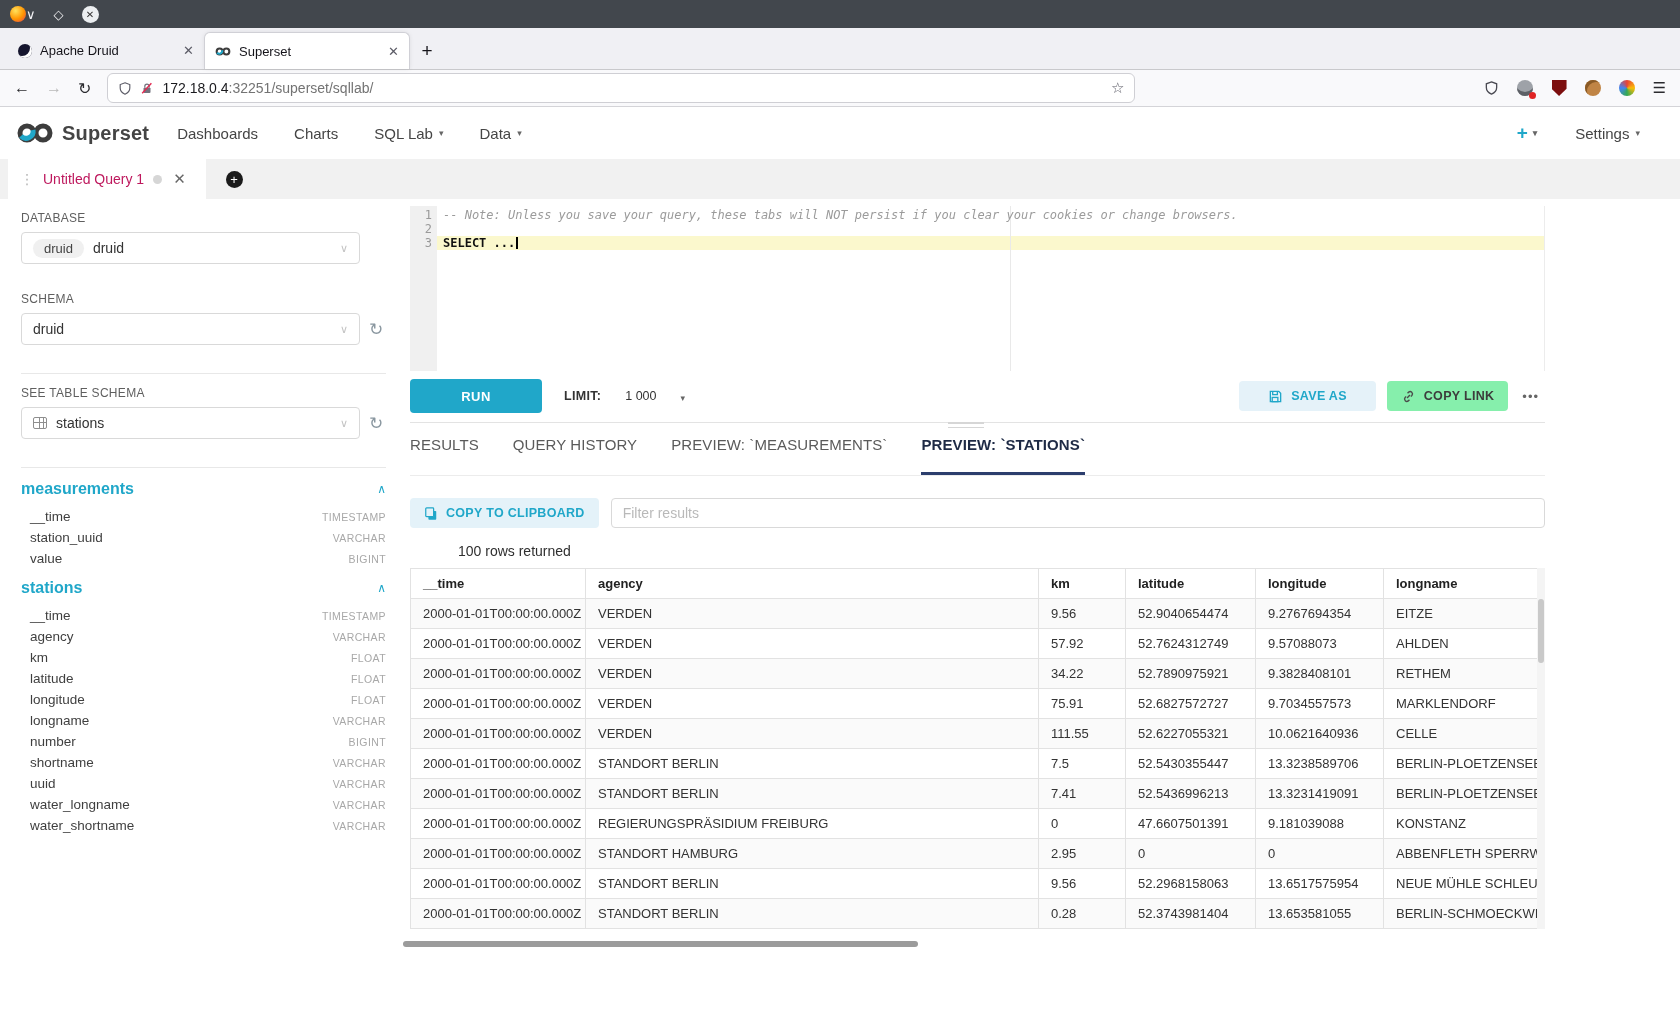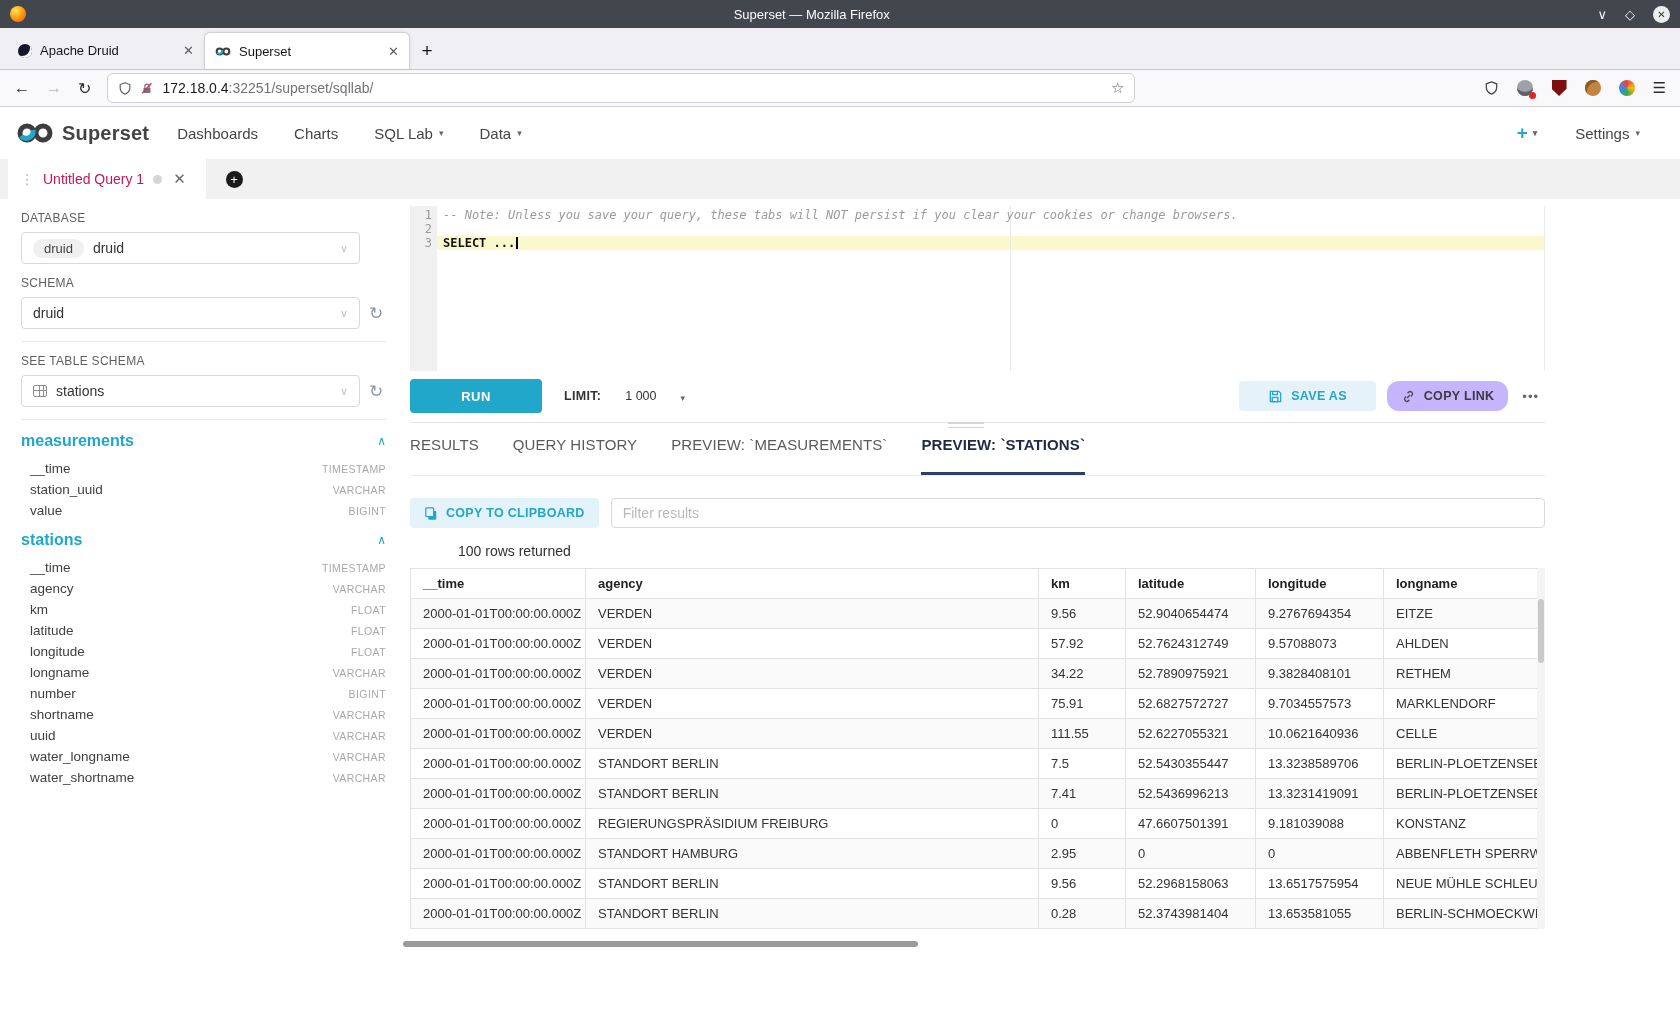--- a/index.html
+++ b/index.html
@@ -70,21 +70,21 @@
   .qtab-dot { width:9px; height:9px; border-radius:50%; background:#d6d6d6; }
   .qtab-close { color:#666; font-size:15px; margin-left:2px; }
   .qtab-addwrap { width:56px; display:flex; align-items:center; justify-content:center; }
   .qtab-add { width:17px; height:17px; border-radius:50%; background:#1b1b1b; color:#fff;
               display:flex; align-items:center; justify-content:center; font-size:13px; line-height:1; }
 
   
   .main { display:flex; height:812px; }
   .sidebar { width:400px; padding:12px 14px 0 21px; }
   .field-label { font-size:12px; color:#5f5f5f; letter-spacing:.3px; margin-bottom:7px; }
-  .select-row { display:flex; align-items:center; gap:9px; margin-bottom:12px; }
+  .select-row { display:flex; align-items:center; gap:9px; margin-bottom:28px; }
   .select { width:339px; height:32px; border:1px solid #d9d9d9; border-radius:4px; background:#fff;
             display:flex; align-items:center; gap:9px; padding:0 11px; font-size:14px; color:#333; }
   .select .sel-arrow { margin-left:auto; color:#c3c3c3; font-size:11px; }
   .pill { background:#f0f0f0; border-radius:11px; padding:2px 11px; font-size:13px; color:#444; }
   .sync { color:#8a97a0; font-size:17px; line-height:1; }
   .table-glyph { width:14px; height:12px; border:1.5px solid #8e8e8e; border-radius:2px;
         background:linear-gradient(#8e8e8e,#8e8e8e) 0 3.5px/100% 1.3px no-repeat,
                    linear-gradient(#8e8e8e,#8e8e8e) 4.5px 0/1.3px 100% no-repeat,
                    linear-gradient(#8e8e8e,#8e8e8e) 9px 0/1.3px 100% no-repeat; }
   .divider { height:1px; background:#e8e8e8; margin:4px 0 12px; }
@@ -114,21 +114,21 @@
   .ed-toolbar { display:flex; align-items:center; margin-top:8px; padding-bottom:9px;
                 border-bottom:1px solid #e3e3e3; }
   .run-btn { width:132px; height:34px; background:#20a7c9; color:#fff; border-radius:4px;
              font-weight:700; font-size:13px; letter-spacing:.5px;
              display:flex; align-items:center; justify-content:center; }
   .limit { margin-left:22px; display:flex; align-items:flex-end; gap:24px; font-size:12.5px; color:#333; }
   .limit-label { font-weight:700; letter-spacing:.3px; }
   .ed-right { margin-left:auto; display:flex; align-items:center; gap:11px; }
   .saveas { height:30px; padding:0 29px; background:#e5f2f9; border-radius:4px; color:#20a7c9;
             font-weight:700; font-size:12.5px; display:flex; align-items:center; gap:8px; letter-spacing:.3px; }
-  .copylink { height:30px; padding:0 14px; background:#c4b5fd; border-radius:12px; color:#3c3c3c;
+  .copylink { height:30px; padding:0 14px; background:#86efac; border-radius:4px; color:#3c3c3c;
               font-weight:700; font-size:12.5px; display:flex; align-items:center; gap:8px; letter-spacing:.3px; }
   .more { color:#666; font-size:13px; letter-spacing:1px; margin:0 6px 0 3px; }
   .grip { position:absolute; top:223px; left:538px; width:36px; z-index:2; }
   .grip div { height:1.5px; background:#d6d6d6; margin-bottom:3px; }
 
   .res-tabs { display:flex; gap:34px; padding-top:13px; border-bottom:1px solid #ececec; }
   .res-tab { font-size:15px; color:#5a5a5a; font-weight:500; padding-bottom:12px; letter-spacing:.1px; }
   .res-tab.active { color:#1e2a45; font-weight:700; border-bottom:3px solid #2c3e6d; padding-bottom:19px; }
 
   .res-toolbar { display:flex; margin-top:22px; gap:12px; }
@@ -150,21 +150,20 @@
   .vscroll { position:absolute; right:0; top:0; bottom:0; width:8px; background:#f4f4f4; }
   .vscroll-thumb { position:absolute; top:31px; left:1px; width:6px; height:64px;
                    background:#c9c9c9; border-radius:3px; }
   .hscroll { margin-top:12px; margin-left:-7px; width:515px; height:6px; background:#9b9b9b; border-radius:3px; }
 </style>
 </head>
 <body>
 
 <div class="titlebar">
   <span class="ff-logo"></span>
-  <span class="win-title">Superset — Mozilla Firefox</span>
   <span class="win-controls">
     <span class="win-btn">∨</span>
     <span class="win-btn">◇</span>
     <span class="win-close">✕</span>
   </span>
 </div>
 
 <div class="tabstrip">
   <div class="btab">
     <span class="druid-fav"></span>

